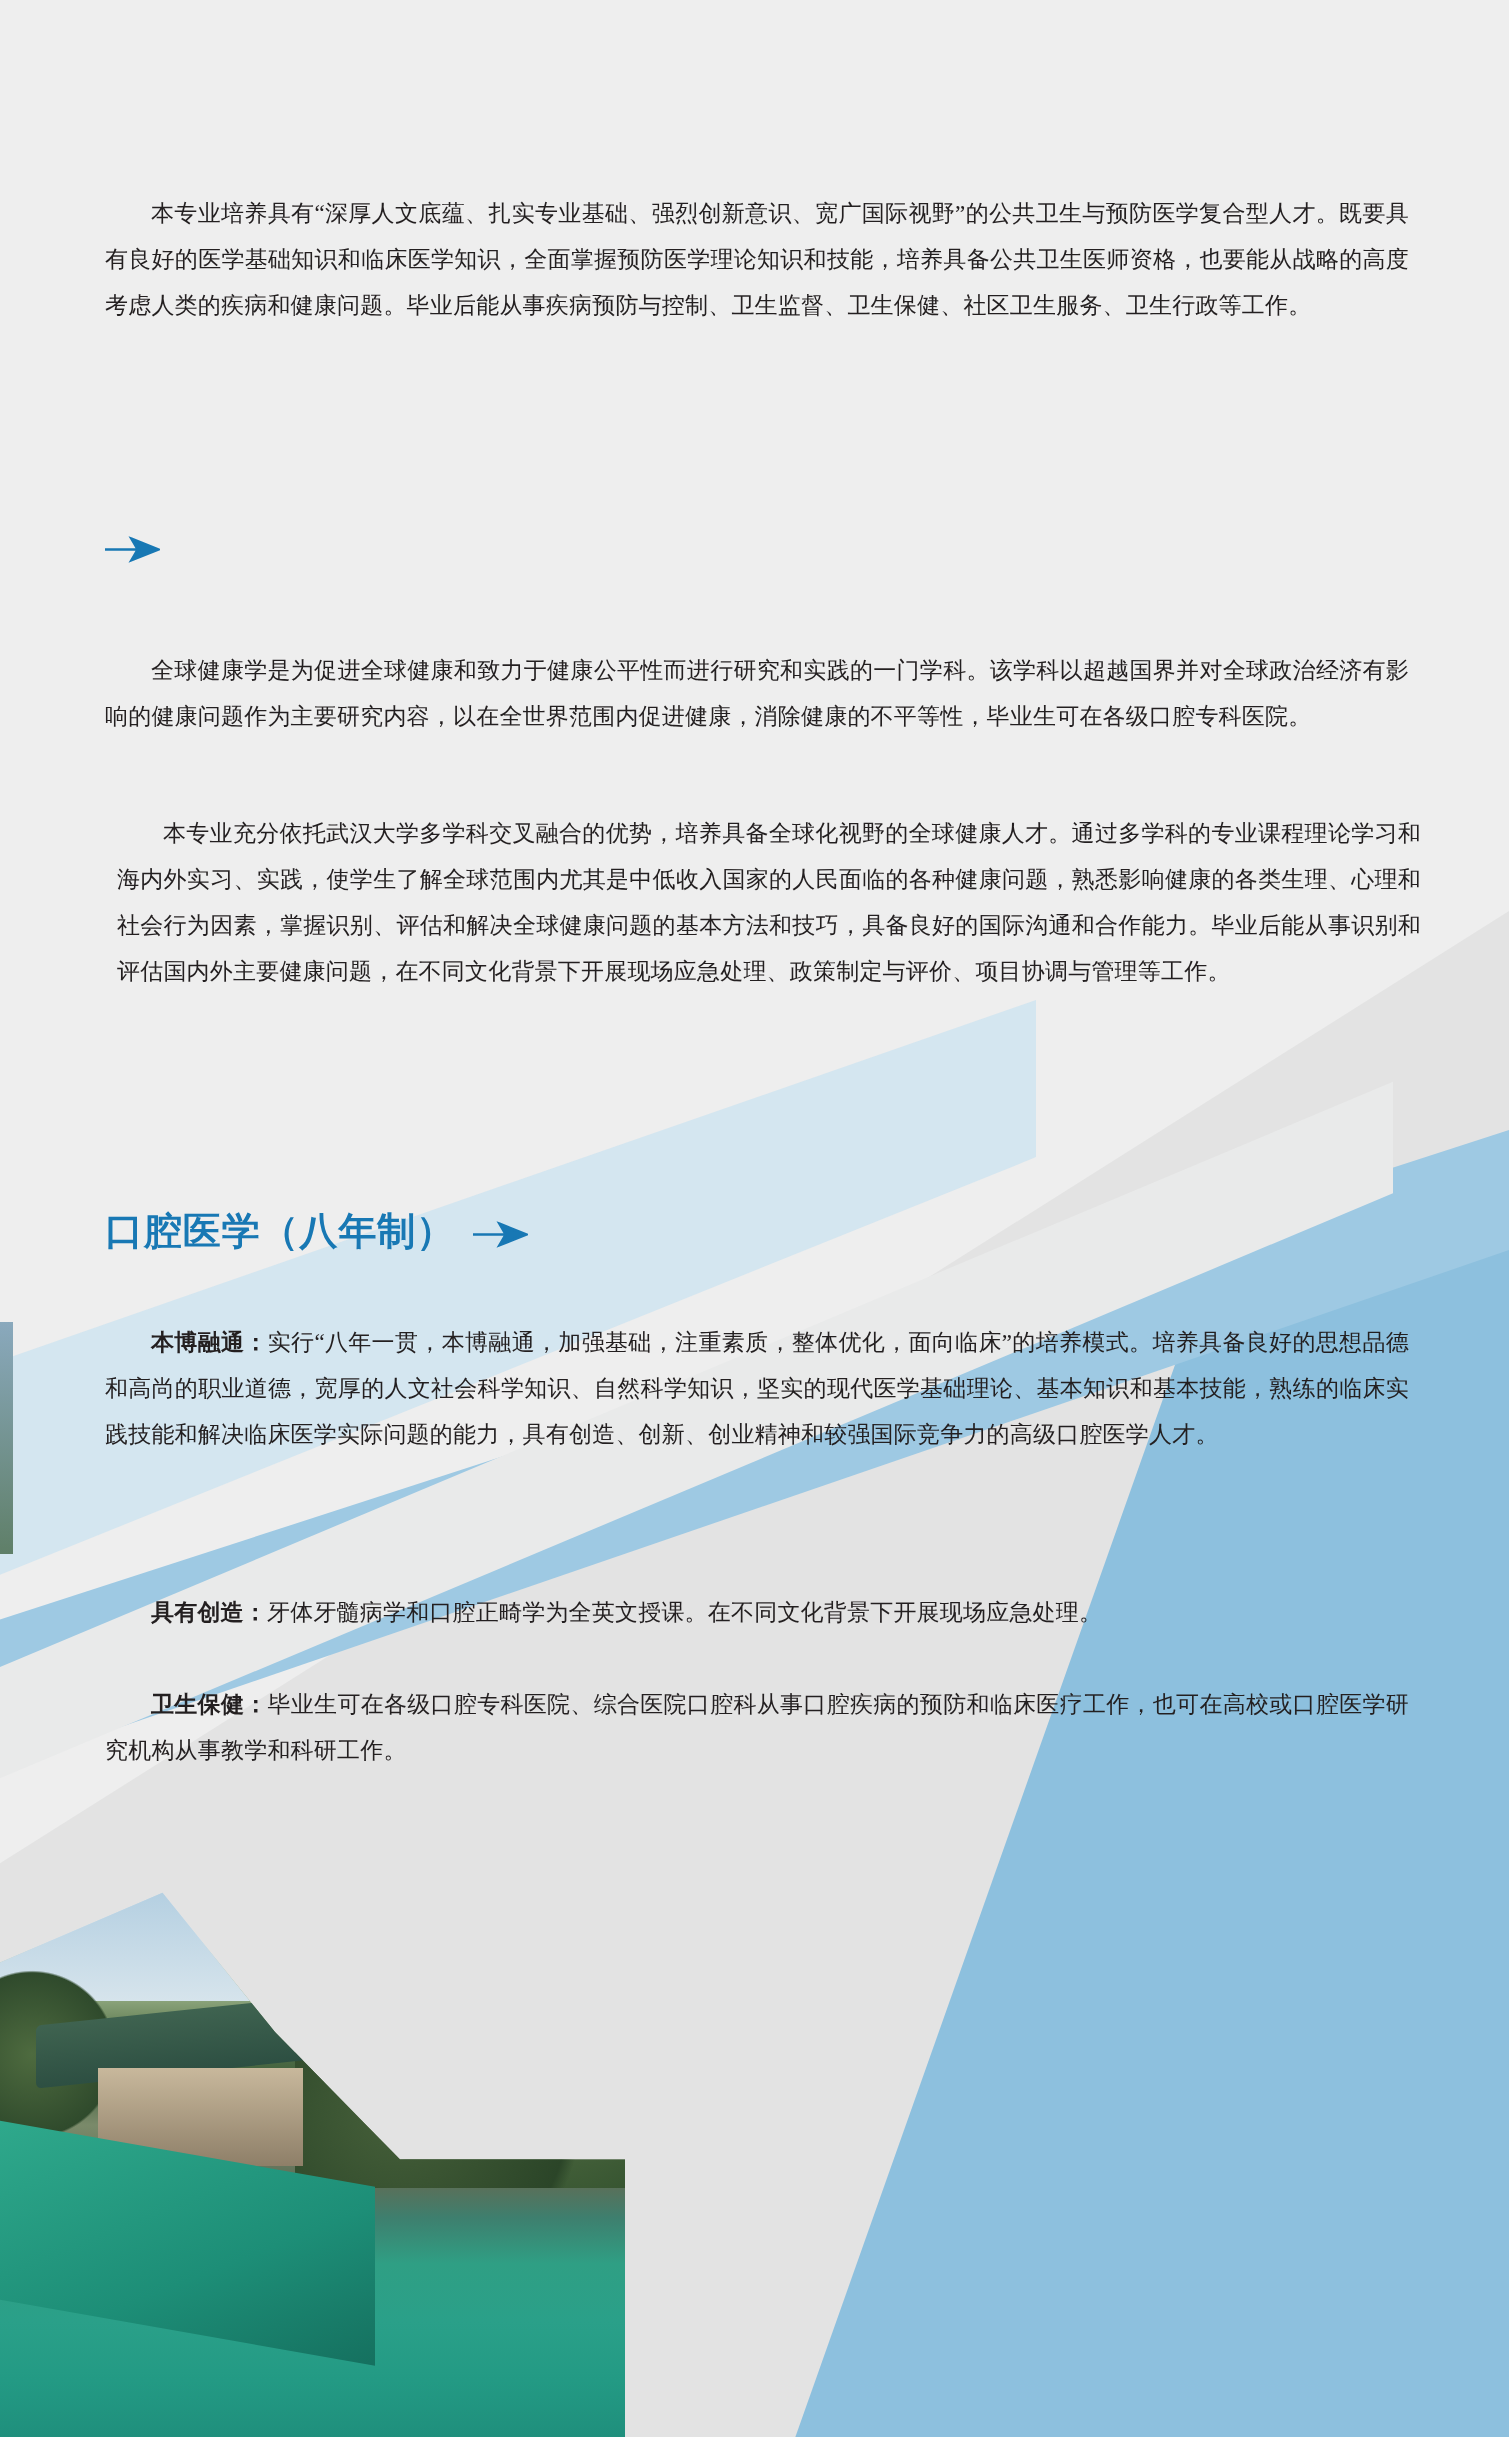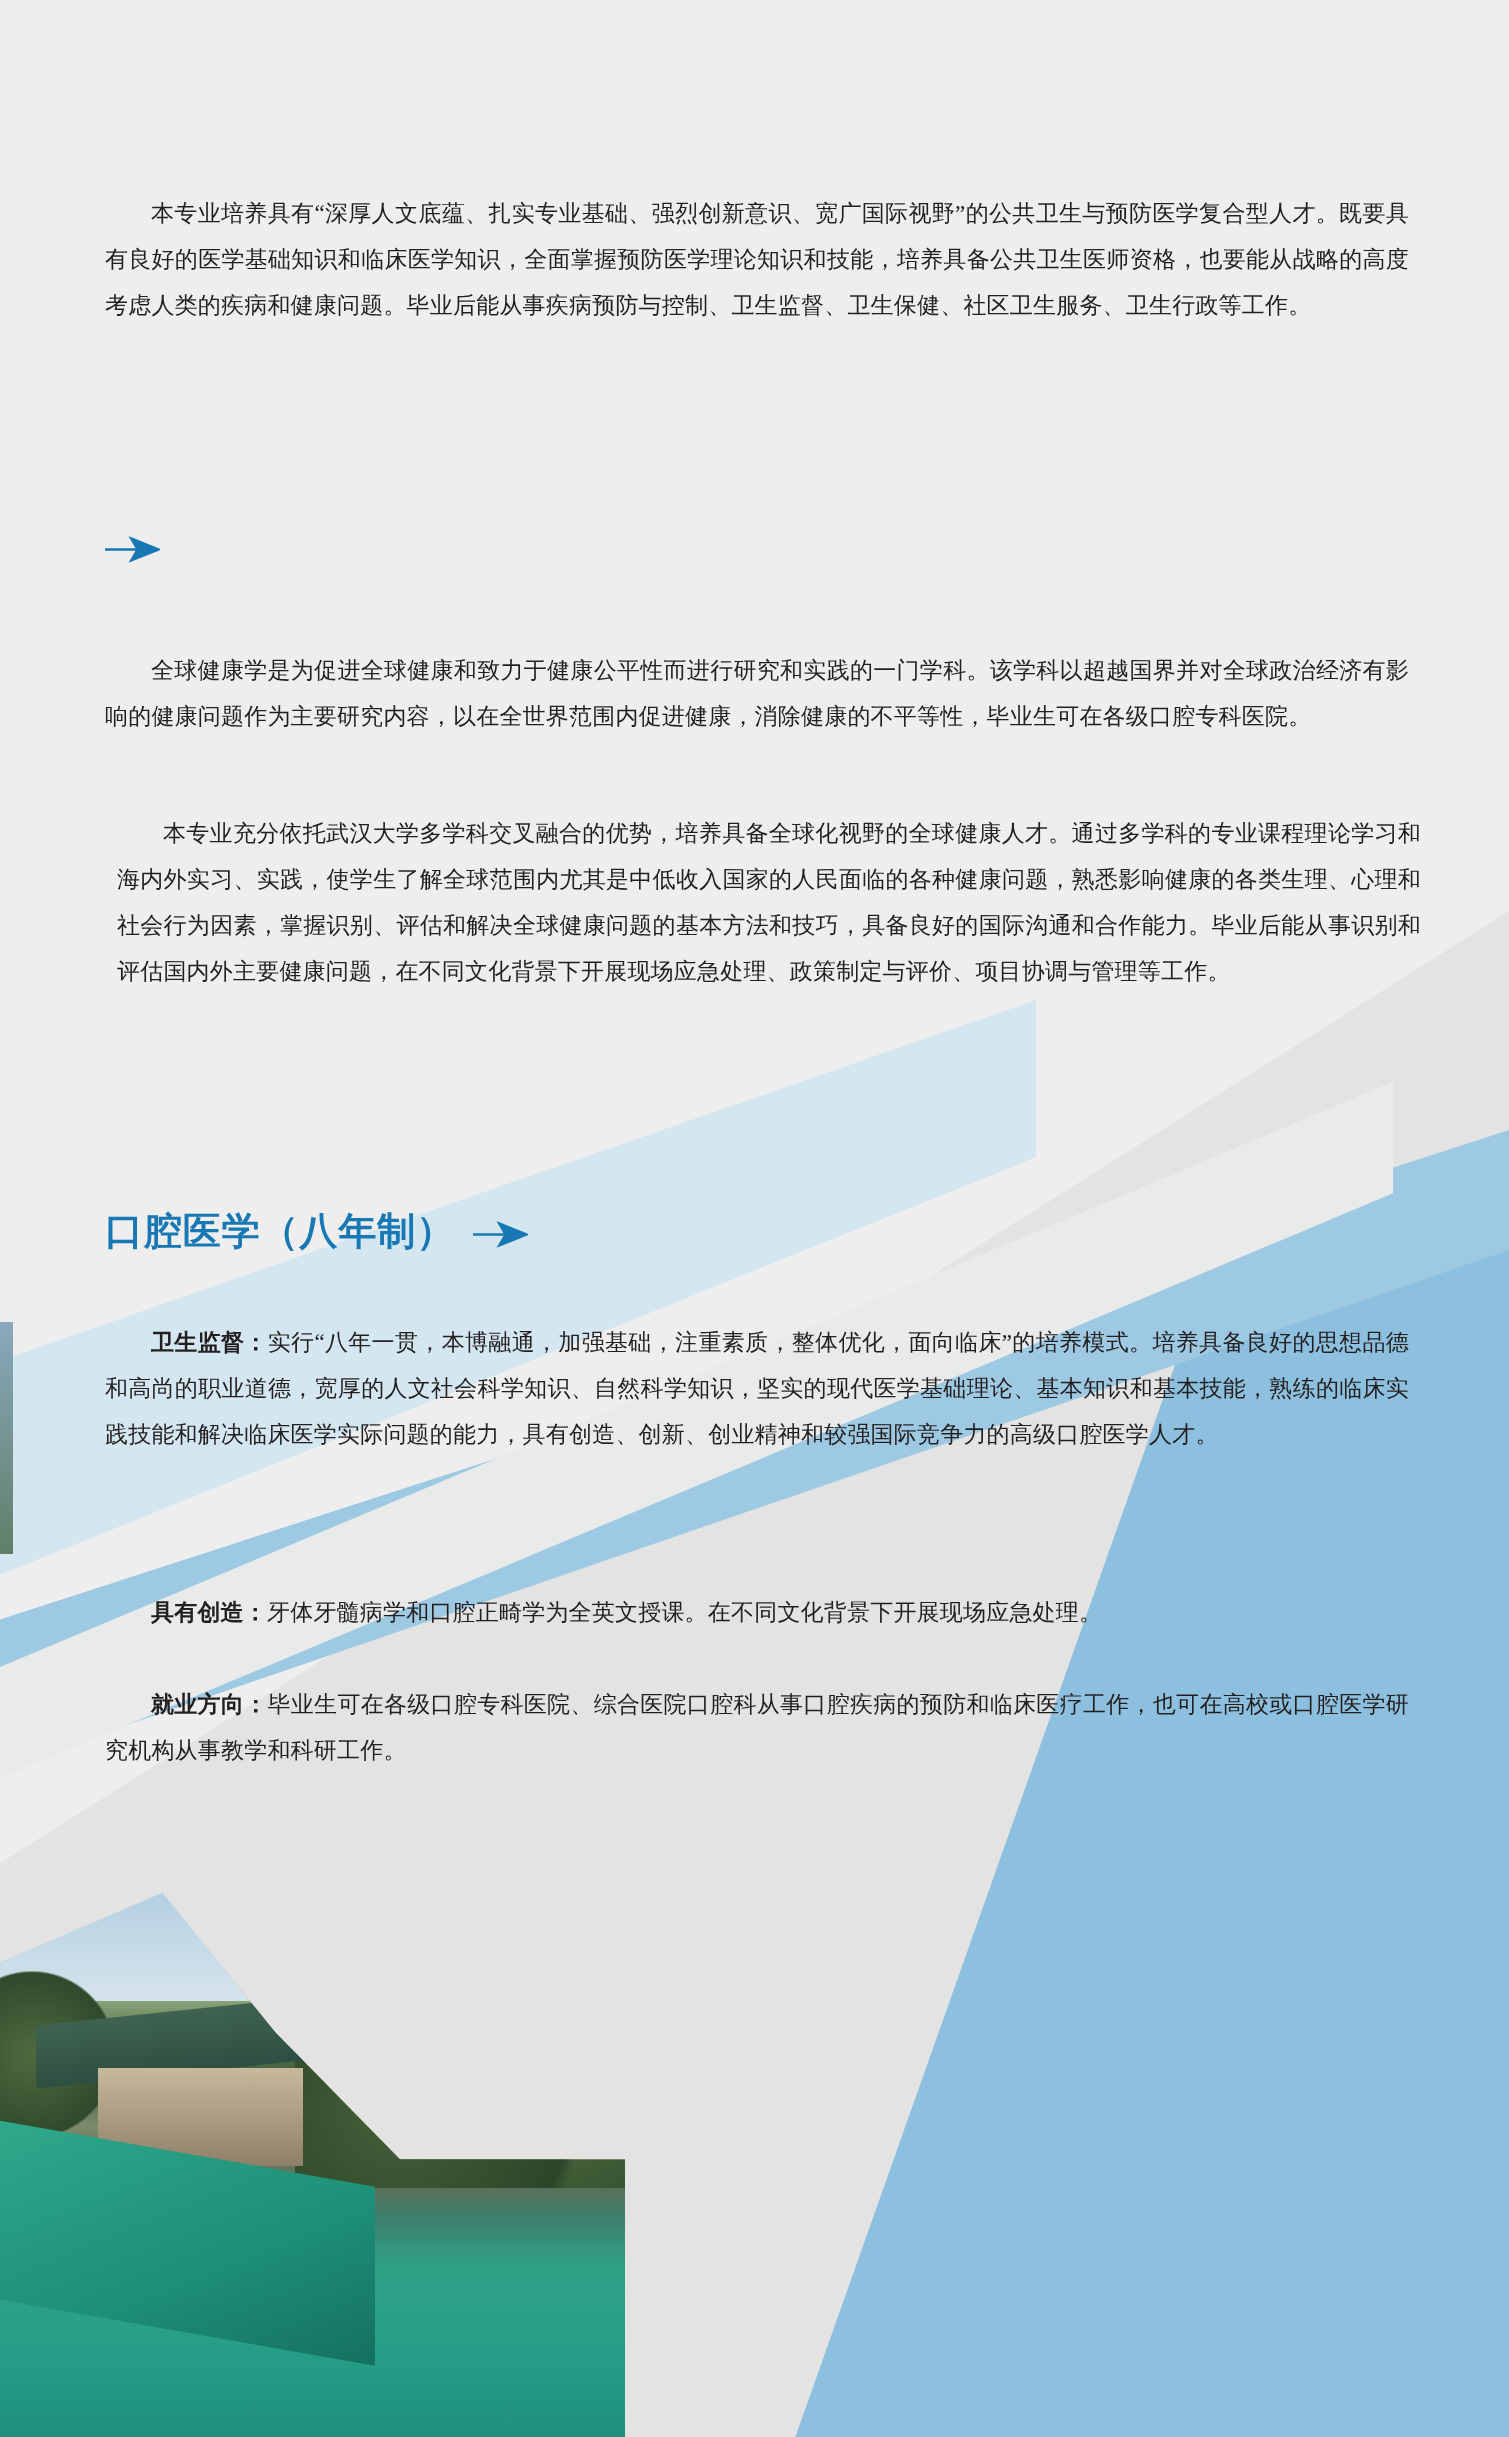--- a/index.html
+++ b/index.html
@@ -222,25 +222,25 @@
   <div class="section-title" style="left:105px; top:1206px;text-align:right;">
     <span>口腔医学（八年制）</span>
     <span class="arrow-icon">
       <svg viewBox="0 0 62 30" width="55" height="27" aria-hidden="true">
         <path d="M0 15 L40 15 M30 3 L60 15 L30 27 L37 15 Z" fill="#1878b4" stroke="#1878b4" stroke-width="3"></path>
       </svg>
     </span>
   </div>
 
   <p class="para indent" style="left:105px; top:1297px; width:1304px;">
-    <b class="lead">卫生监督：</b><span>实行“八年一贯，本博融通，加强基础，注重素质，整体优化，面向临床”的培养模式。培养具备良好的思想品德和高尚的职业道德，宽厚的人文社会科学知识、自然科学知识，坚实的现代医学基础理论、基本知识和基本技能，熟练的临床实践技能和解决临床医学实际问题的能力，具有创造、创新、创业精神和较强国际竞争力的高级口腔医学人才。</span>
+    <b class="lead">本博融通：</b><span>实行“八年一贯，本博融通，加强基础，注重素质，整体优化，面向临床”的培养模式。培养具备良好的思想品德和高尚的职业道德，宽厚的人文社会科学知识、自然科学知识，坚实的现代医学基础理论、基本知识和基本技能，熟练的临床实践技能和解决临床医学实际问题的能力，具有创造、创新、创业精神和较强国际竞争力的高级口腔医学人才。</span>
   </p>
 
   <p class="para indent" style="left:105px; top:1567px; width:1304px;">
     <b class="lead">具有创造：</b><span>牙体牙髓病学和口腔正畸学为全英文授课。在不同文化背景下开展现场应急处理。</span>
   </p>
 
   <p class="para indent" style="left:105px; top:1659px; width:1304px;">
-    <b class="lead">就业方向：</b><span>毕业生可在各级口腔专科医院、综合医院口腔科从事口腔疾病的预防和临床医疗工作，也可在高校或口腔医学研究机构从事教学和科研工作。</span>
+    <b class="lead">卫生保健：</b><span>毕业生可在各级口腔专科医院、综合医院口腔科从事口腔疾病的预防和临床医疗工作，也可在高校或口腔医学研究机构从事教学和科研工作。</span>
   </p>
 
 </div>
 
 
 </body></html>

